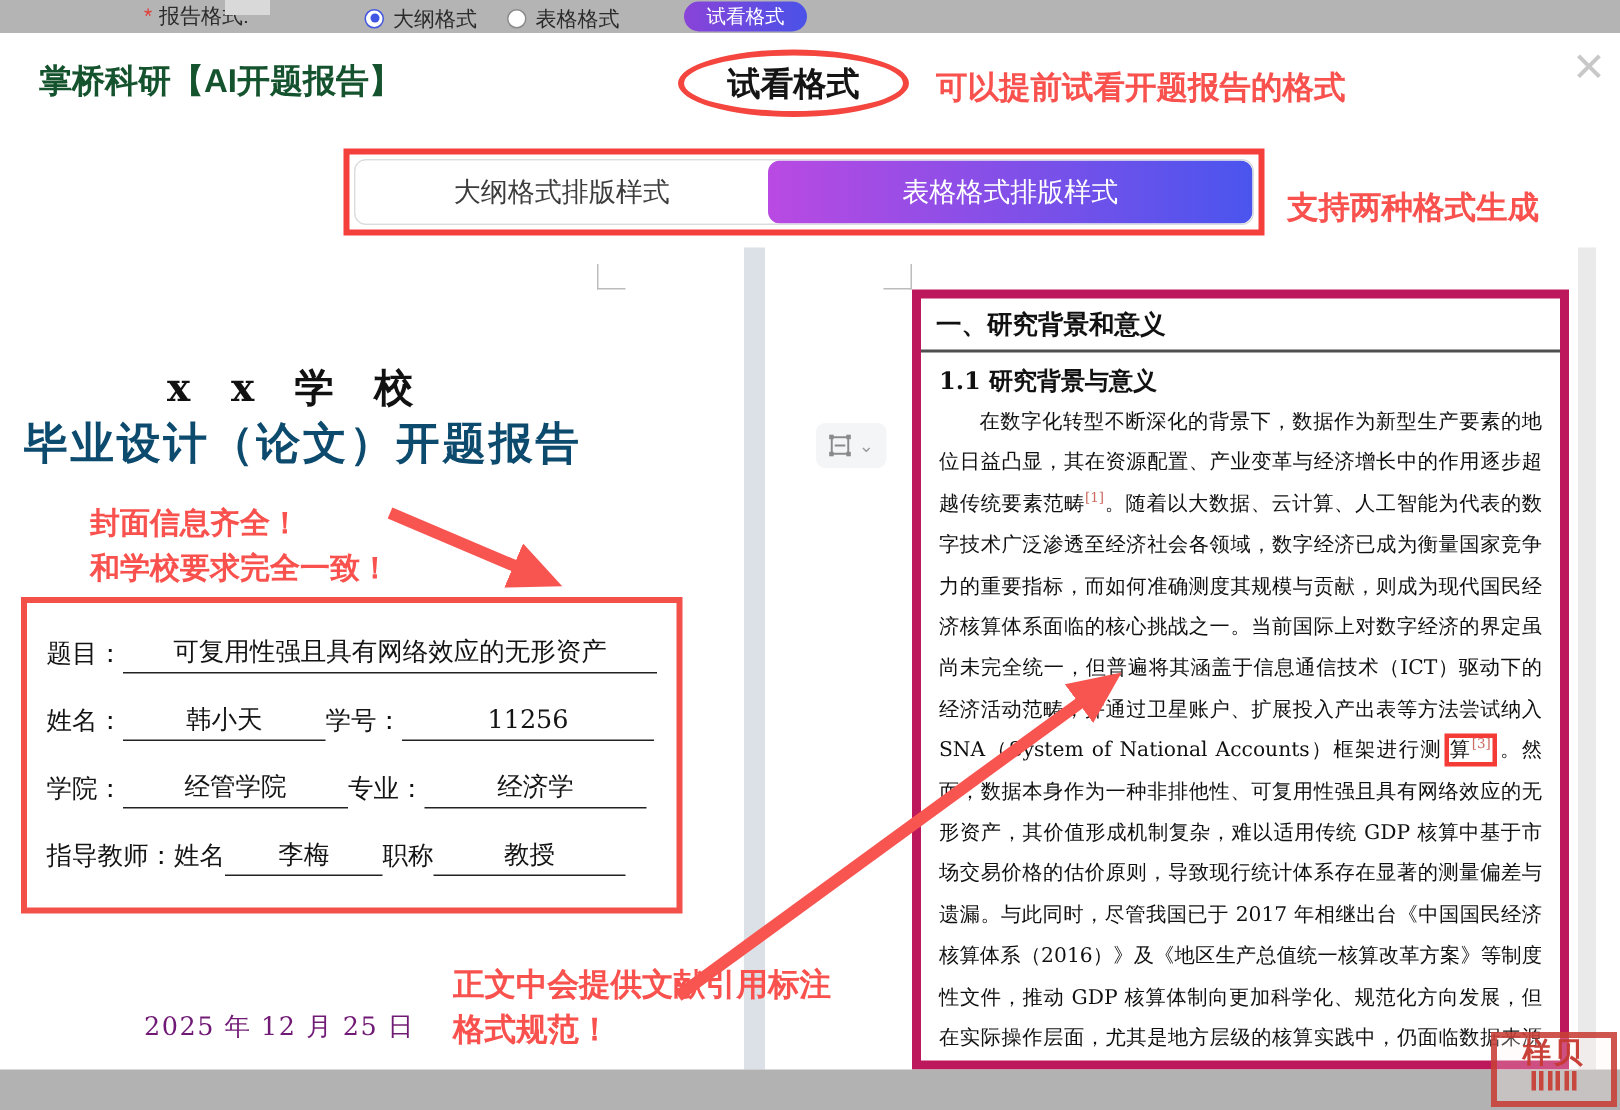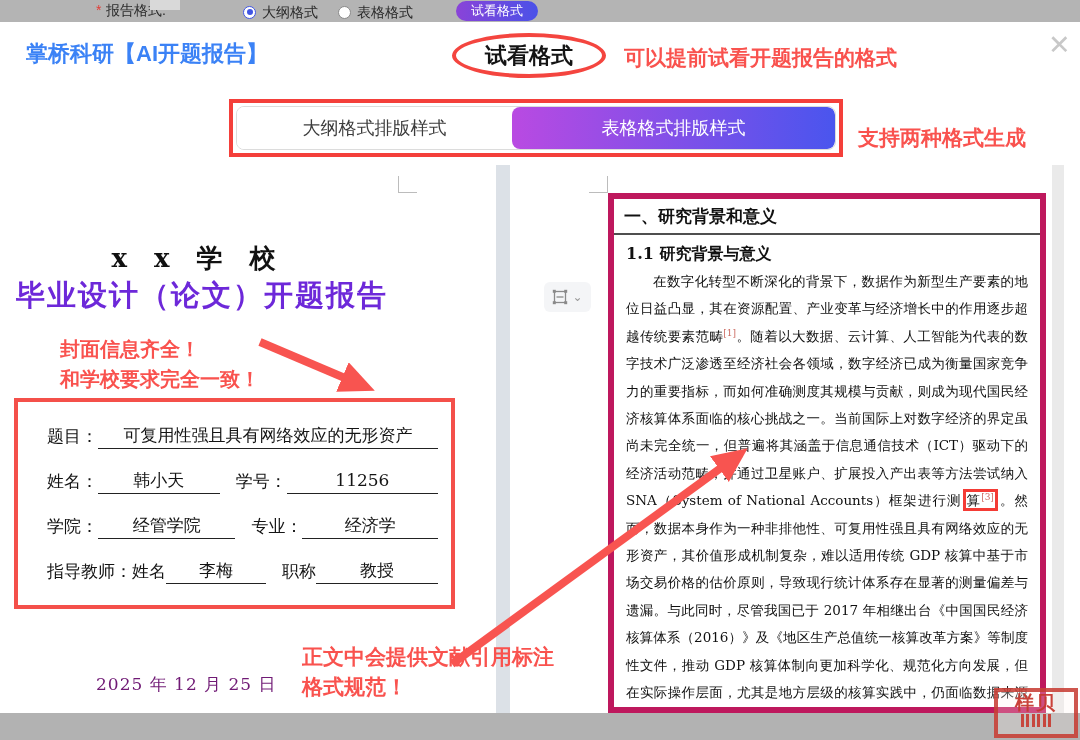--- a/index.html
+++ b/index.html
@@ -16,21 +16,21 @@
   .radio-table { left:338px; top:2px; }
   .rdot { display:inline-block; width:13px; height:13px; border-radius:50%; border:1.5px solid #8a8a8a; background:#fff; position:relative; }
   .rdot.sel { border-color:#4055e4; }
   .rdot.sel::after { content:""; position:absolute; left:2.5px; top:2.5px; width:6px; height:6px; border-radius:50%; background:#4055e4; }
   .pill-btn { left:456px; top:1px; height:20px; padding:0 15px; border:none; border-radius:10px;
     background:linear-gradient(90deg,#8a43d8,#4a52e8); color:#fff; font-size:13px; line-height:20px; cursor:pointer; }
   .top-patch { left:150px; top:0; width:30px; height:10px; background:#d9d9d9; }
 
   
   .modal { position:absolute; left:0; top:22px; width:1080px; height:691px; background:#fff; z-index:2; }
-  .brand { position:absolute; left:26px; top:17px; font-size:22px; font-weight:bold; color:#3b82f6; }
+  .brand { position:absolute; left:26px; top:17px; font-size:22px; font-weight:bold; color:#14532d; }
   .oval { position:absolute; left:452px; top:11px; width:154px; height:45px; border:4px solid #f4453f; border-radius:50%;
     display:flex; align-items:center; justify-content:center; }
   .oval span { font-size:22px; font-weight:bold; color:#141414; }
   .badge-hint { position:absolute; left:624px; top:22px; font-size:21px; font-weight:bold; color:#f9524e; }
   .close-x { position:absolute; left:1048px; top:8px; font-size:27px; color:#c8c8c8; cursor:pointer; line-height:30px; }
 
   .tabs-outline { position:absolute; left:229px; top:77px; width:614px; height:58px; border:4px solid #f43f3a; background:#fff; }
   .tabs-inner { margin:3px; height:44px; border:1px solid #dcdcdc; border-radius:8px; display:flex; overflow:hidden; }
   .tab { display:flex; align-items:center; justify-content:center; font-size:18px; cursor:pointer; }
   .tab-left { flex:0 0 46%; background:#fff; color:#3c3c3c; }
@@ -44,31 +44,31 @@
   .mark-a { position:absolute; left:398px; top:154px; width:19px; height:17px; border-left:1.5px solid #bcbcbc; border-bottom:1.5px solid #bcbcbc; }
   .mark-b { position:absolute; left:589px; top:154px; width:19px; height:17px; border-right:1.5px solid #bcbcbc; border-bottom:1.5px solid #bcbcbc; }
 
   .chip { position:absolute; left:544px; top:260px; width:47px; height:30px; background:#f4f5f7; border-radius:6px;
     display:flex; align-items:center; justify-content:center; gap:4px; cursor:pointer; }
   .chip svg { display:block; }
   .chev { font-size:12px; color:#9a9a9a; line-height:10px; }
 
   
   .school { position:absolute; left:0; top:219px; width:396px; text-align:center; font-weight:bold; font-size:26px; letter-spacing:9px; color:#111; }
-  .cover-title { position:absolute; left:0; top:254px; width:404px; text-align:center; font-weight:bold; font-size:29px; letter-spacing:2px; color:#6d28d9; }
+  .cover-title { position:absolute; left:0; top:254px; width:404px; text-align:center; font-weight:bold; font-size:29px; letter-spacing:2px; color:#0c4a6e; }
   .cover-note { position:absolute; left:60px; top:312px; font-size:20px; font-weight:bold; color:#f9524e; line-height:30px; }
   .cover-box { position:absolute; left:14px; top:376px; width:441px; height:211px; border:4px solid #f4504a; padding:20px 13px 0 13px;
     font-size:17px; color:#141414; }
   .frow { display:flex; align-items:flex-end; white-space:nowrap; margin-bottom:18px; line-height:26px; }
   .uline { border-bottom:1.5px solid #222; text-align:center; padding:0 4px; overflow:hidden; }
   .u-title { flex:1; }
   .u-name { width:135px; } .u-sid { width:168px; }
   .u-college { width:150px; } .u-major { width:148px; }
   .u-advisor { width:105px; } .u-rank { width:128px; }
-  .flabel { flex:0 0 auto;margin-left:16px; }
+  .flabel { flex:0 0 auto; }
   .date-line { position:absolute; left:96px; top:651px; font-size:17px; color:#701a75; letter-spacing:1px; }
   .cite-note { position:absolute; left:302px; top:620px; font-size:21px; font-weight:bold; color:#f9524e; line-height:30px; }
 
   
   .report { position:absolute; left:608px; top:171px; width:438px; height:520px; border:6px solid #be185d; background:#fff; overflow:hidden; }
   .report-h1 { padding:6px 10px 5px 10px; font-weight:bold; font-size:17px; color:#111; border-bottom:2px solid #4f4f4f; }
   .report-body { padding:5px 12px 0 12px; }
   .report-h2 { font-weight:bold; font-size:16px; color:#111; margin:4px 0 3px 0; }
   .para { font-size:13.5px; line-height:27.4px; text-align:justify; text-indent:2em; color:#101010; }
   .cite { font-size:9px; color:#cb6a60; vertical-align:super; line-height:0; }

